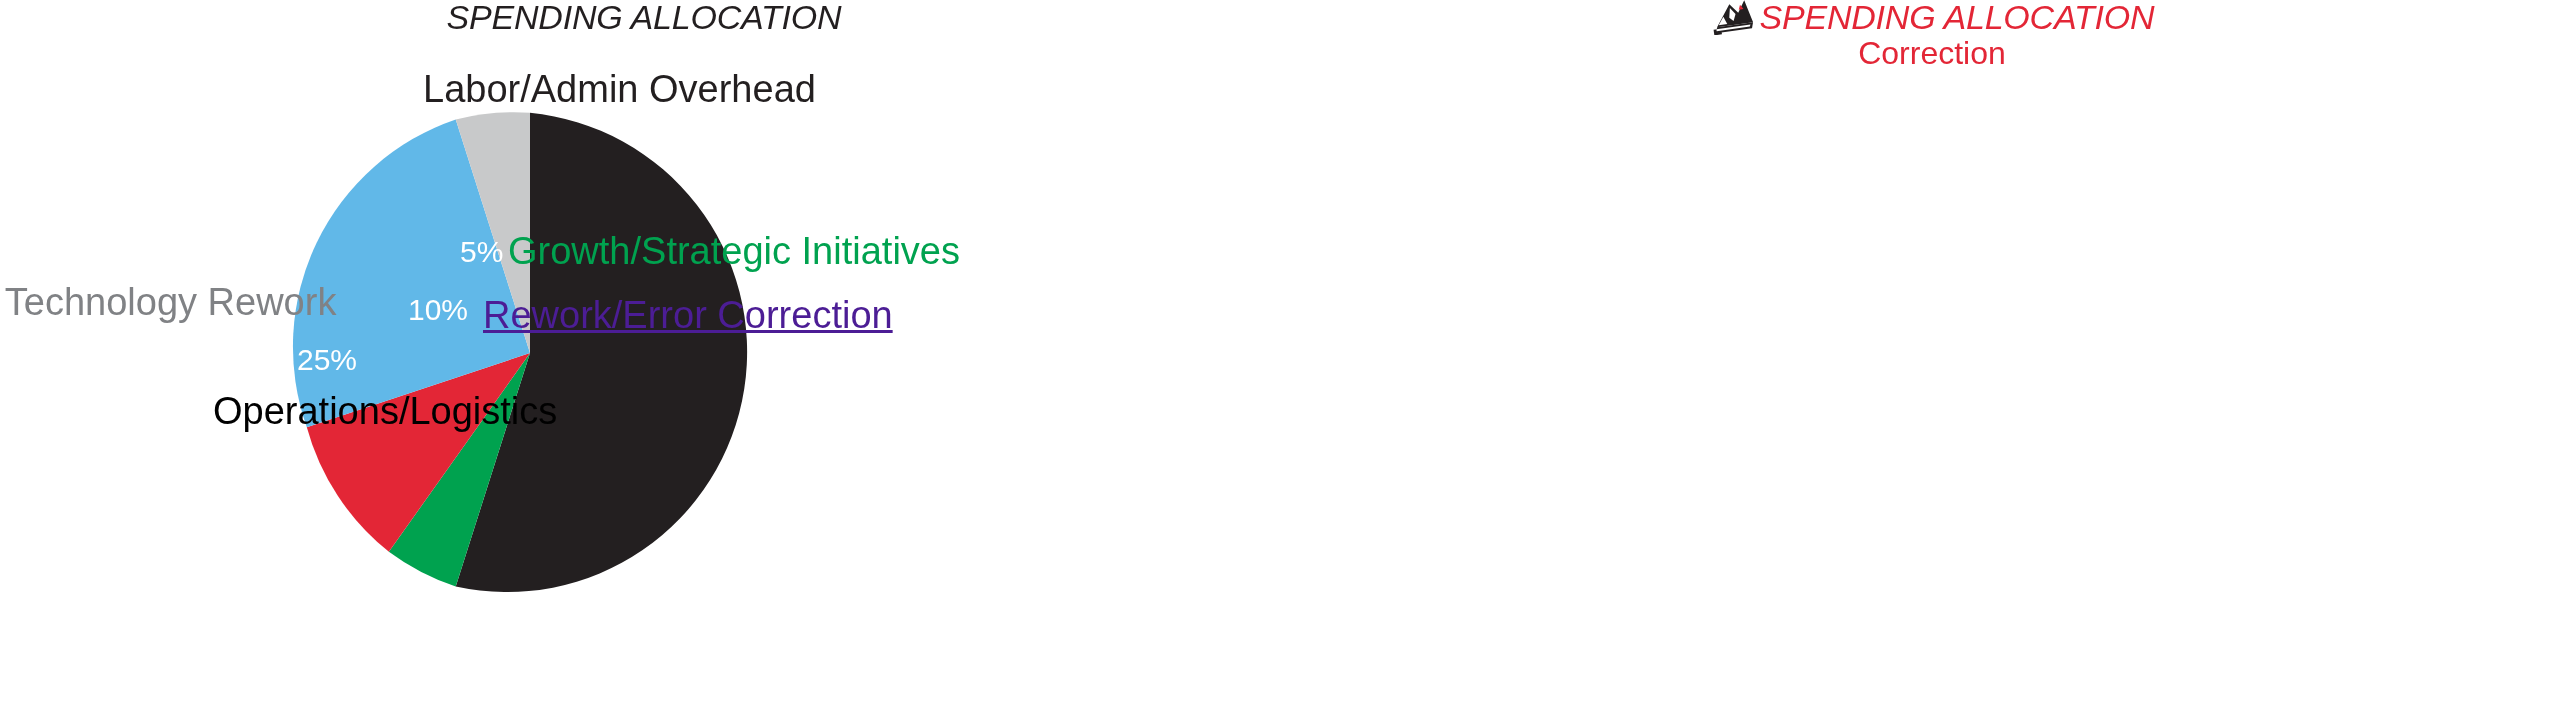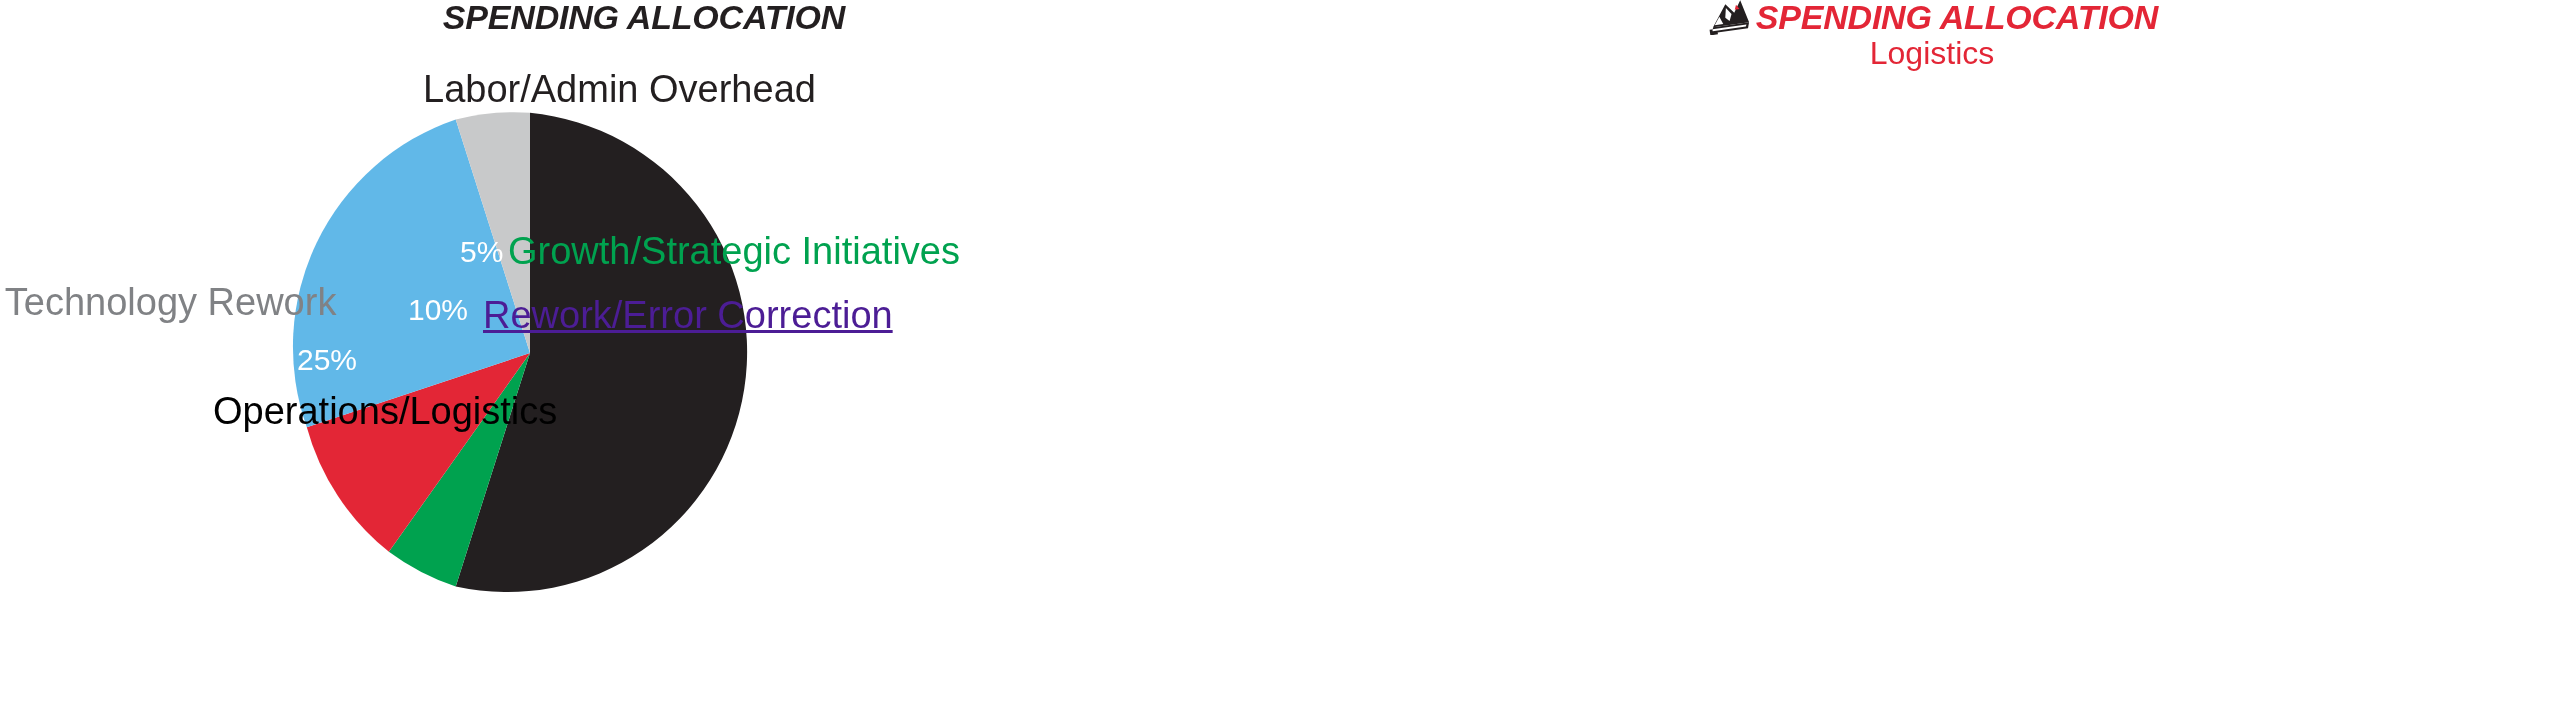--- a/index.html
+++ b/index.html
@@ -19,21 +19,21 @@
     position:absolute;top:0;left:0;width:100%;
     text-align:center;
     line-height:1.0;
   }
   .title-row{
     display:flex;align-items:flex-start;justify-content:center;
     gap:5.8px;
   }
   .title-main{
     font-size:34px;
-    font-weight:bold;
+    font-weight:normal;
     font-style:italic;
     letter-spacing:-0.2px;
     white-space:nowrap;
   }
   .title-left .title-main{color:#231f20;}
   .title-right .title-main{color:#e32636;}
   .title-sub{
     font-size:32px;
     font-weight:normal;
     white-space:nowrap;
@@ -120,17 +120,17 @@
             <path d="M6,28 L44,28 L42,34 L4,34 Z" fill="#231f20"></path>
             <path d="M8,26 L14,18 L17,26 Z" fill="#ffffff"></path>
             <path d="M22,10 L27,17 L24,24 L20,20 Z" fill="#ffffff"></path>
             <path d="M33,8 L36,13 L31,13 Z" fill="#e32636"></path>
             <path d="M5,30 L41,30 L40,32 L5,32 Z" fill="#ffffff"></path>
           </g>
         </svg>
       </span>
       <span class="title-main">SPENDING ALLOCATION</span>
     </div>
-    <div class="title-sub">Logistics</div>
+    <div class="title-sub">Correction</div>
   </div>
 
 </div>
 
 
 </body></html>

